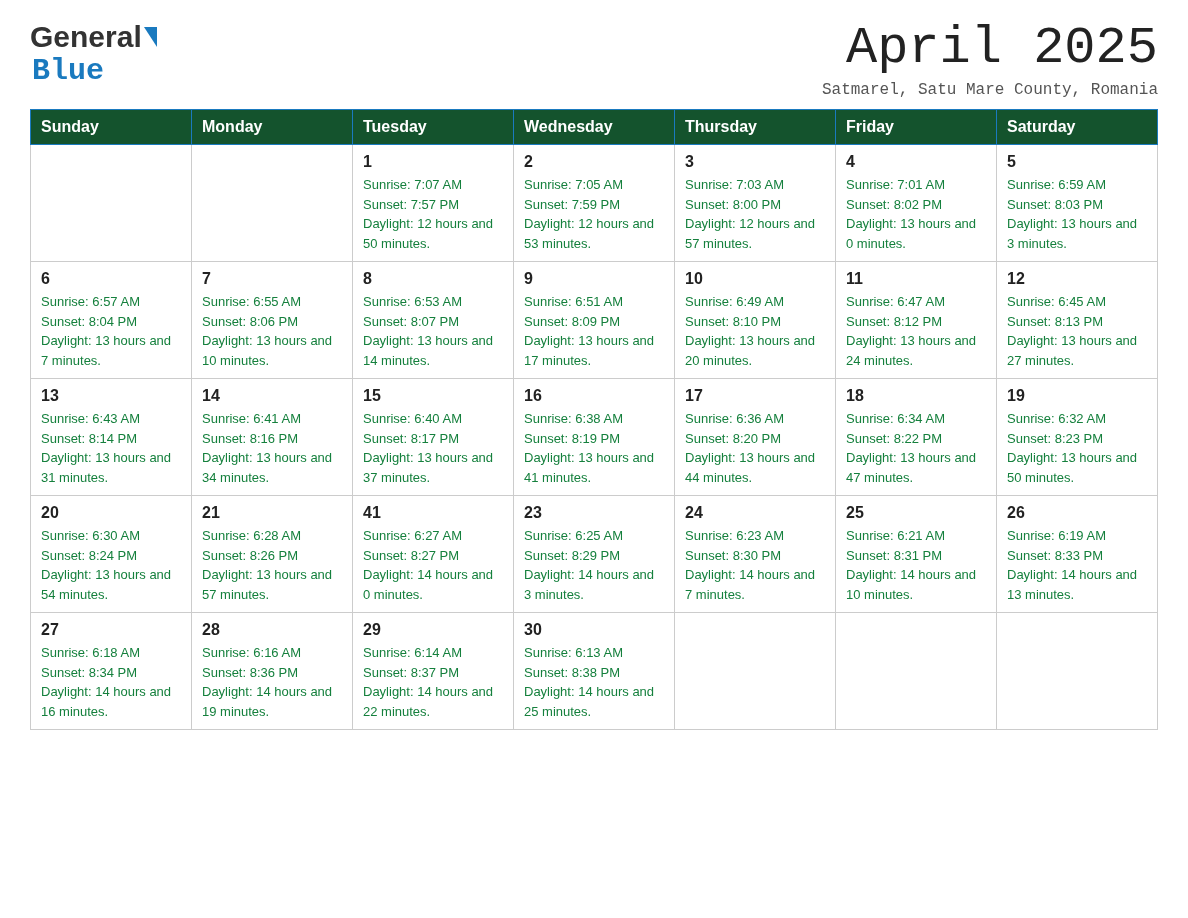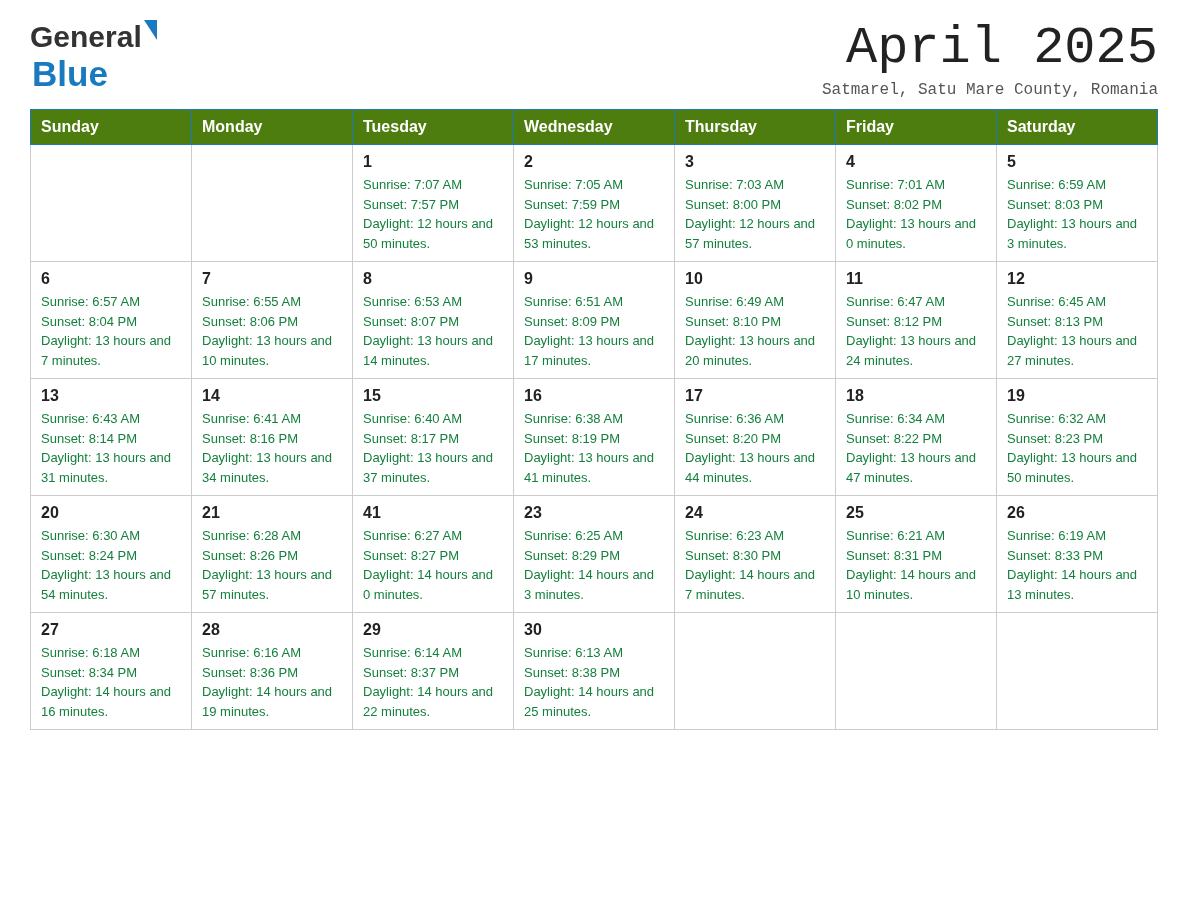--- a/index.html
+++ b/index.html
@@ -35,21 +35,21 @@
       font-size: 16px;
       color: #555;
       margin-top: 4px;
     }
     .calendar {
       width: 100%;
       border-collapse: collapse;
       border: 1px solid #aaa;
     }
     .calendar thead tr {
-      background-color: #4d7c0f;
+      background-color: #14532d;
     }
     .calendar thead th {
       color: #fff;
       font-size: 16px;
       font-weight: bold;
       padding: 8px 10px;
       text-align: left;
       border: 1px solid #1a7abf;
     }
     .calendar tbody td {
@@ -80,28 +80,30 @@
       display: flex;
       flex-direction: row;
       align-items: center;
     }
     .logo-text-group {
       display: flex;
       flex-direction: column;
     }
     .logo-row1 {
       display: flex;
+      align-items: center;
       font-size: 30px;
       font-weight: bold;
     }
     .logo-row2 {
       color: #1a7abf;
-      font-size: 35px;
+      font-size: 30px;
       font-weight: bold;
       margin-left: 2px;
+      font-family: Liberation Mono, monospace;
     }
   </style>
 </head>
 <body>
 
 <div class="header">
   <div class="logo">
     <div class="logo-wrapper">
       <div class="logo-text-group">
         <div class="logo-row1">

